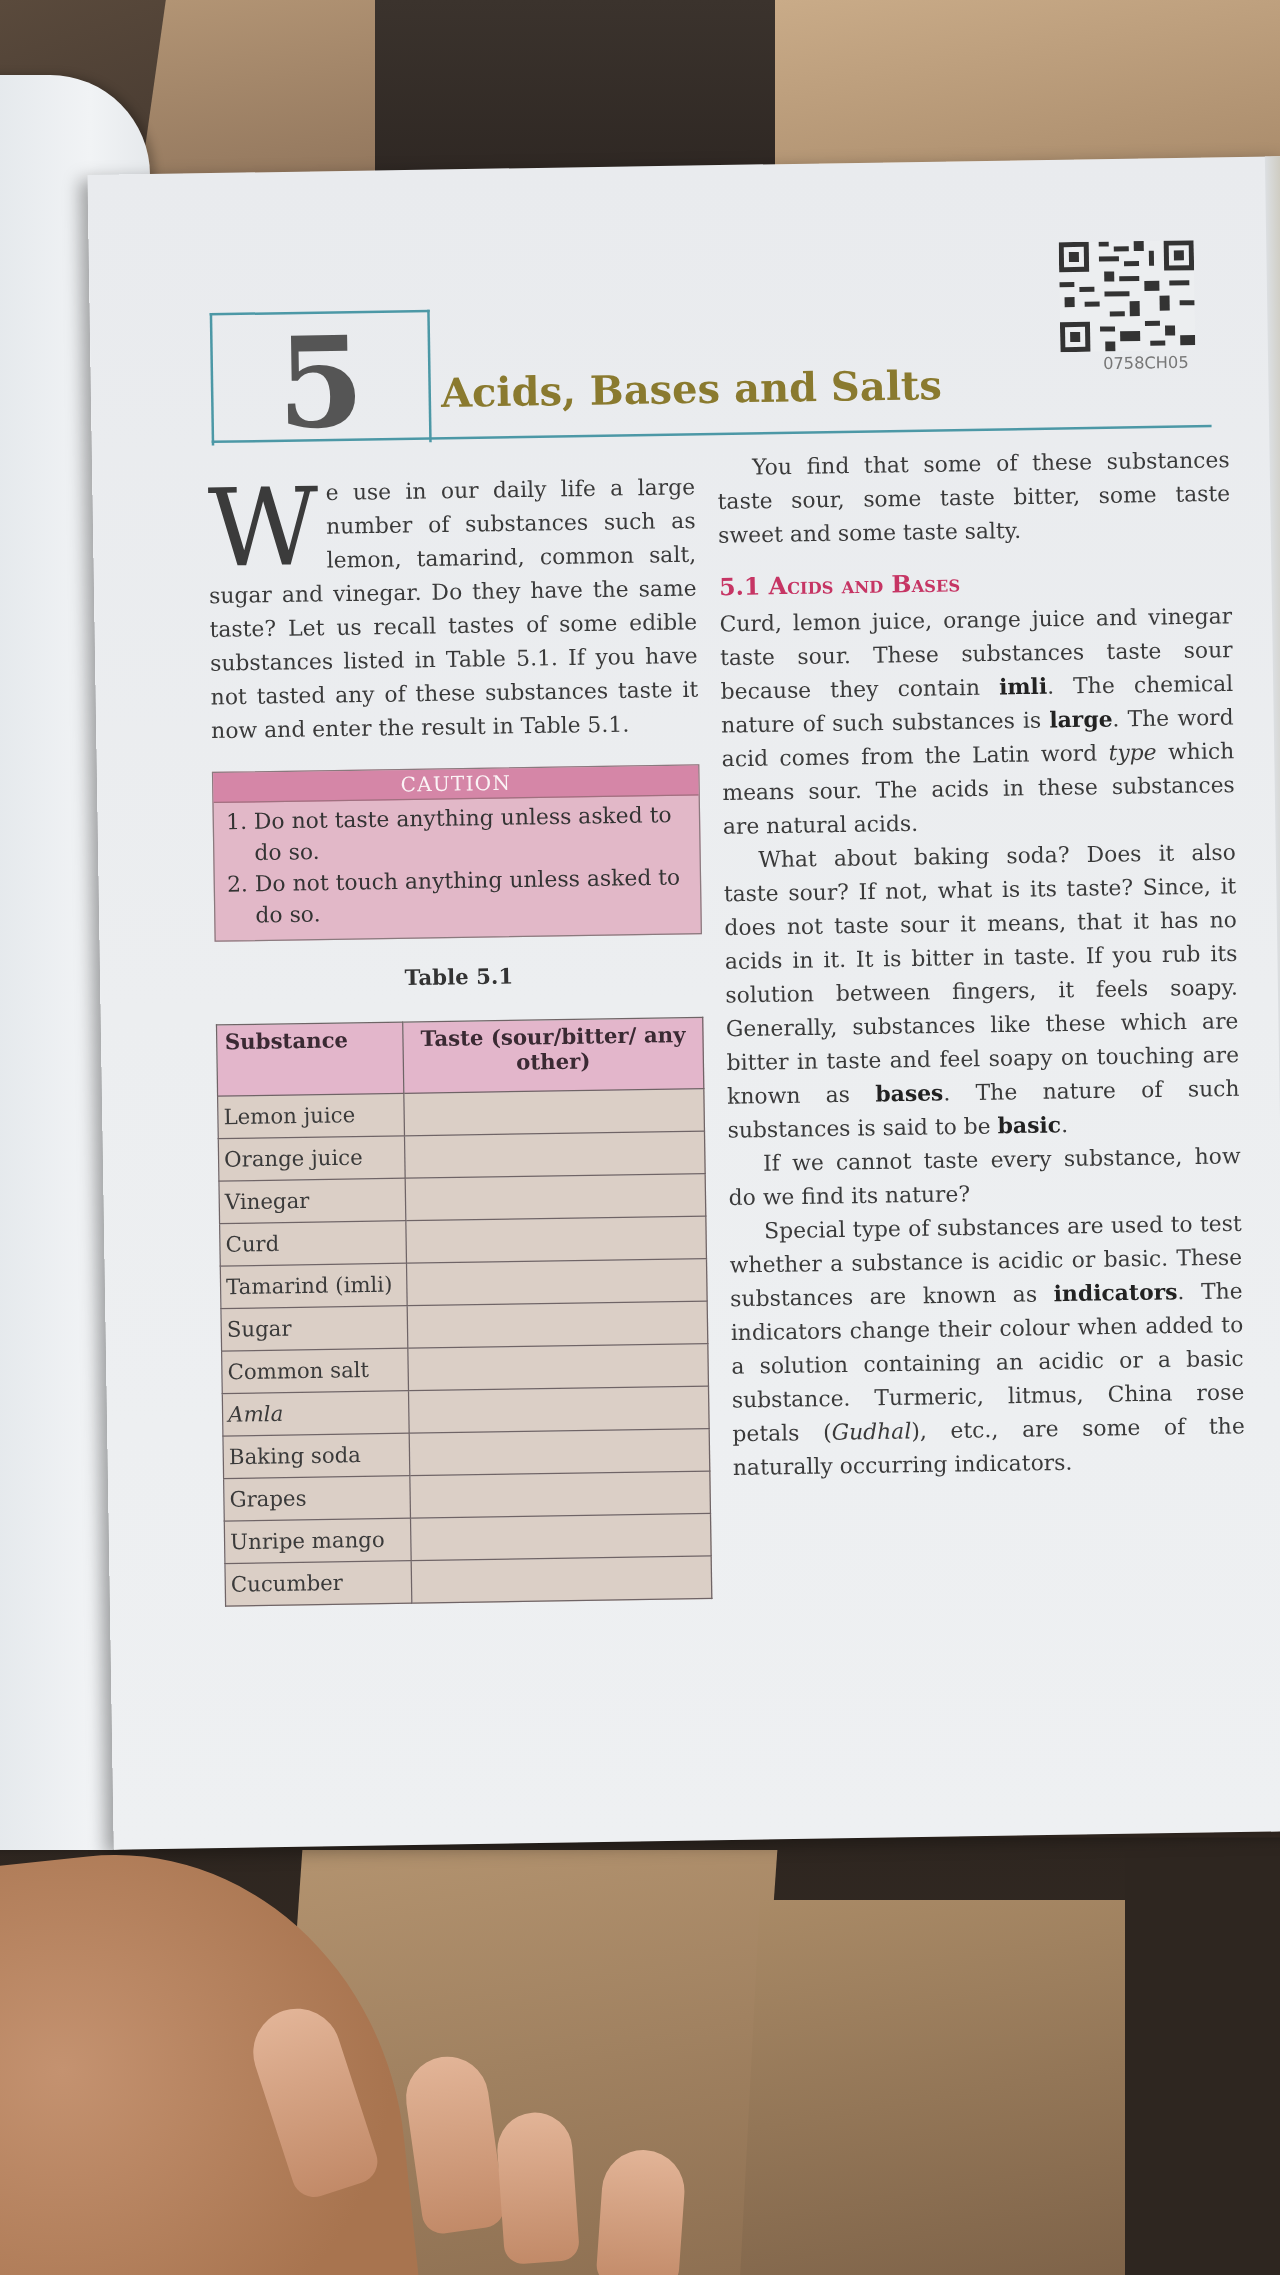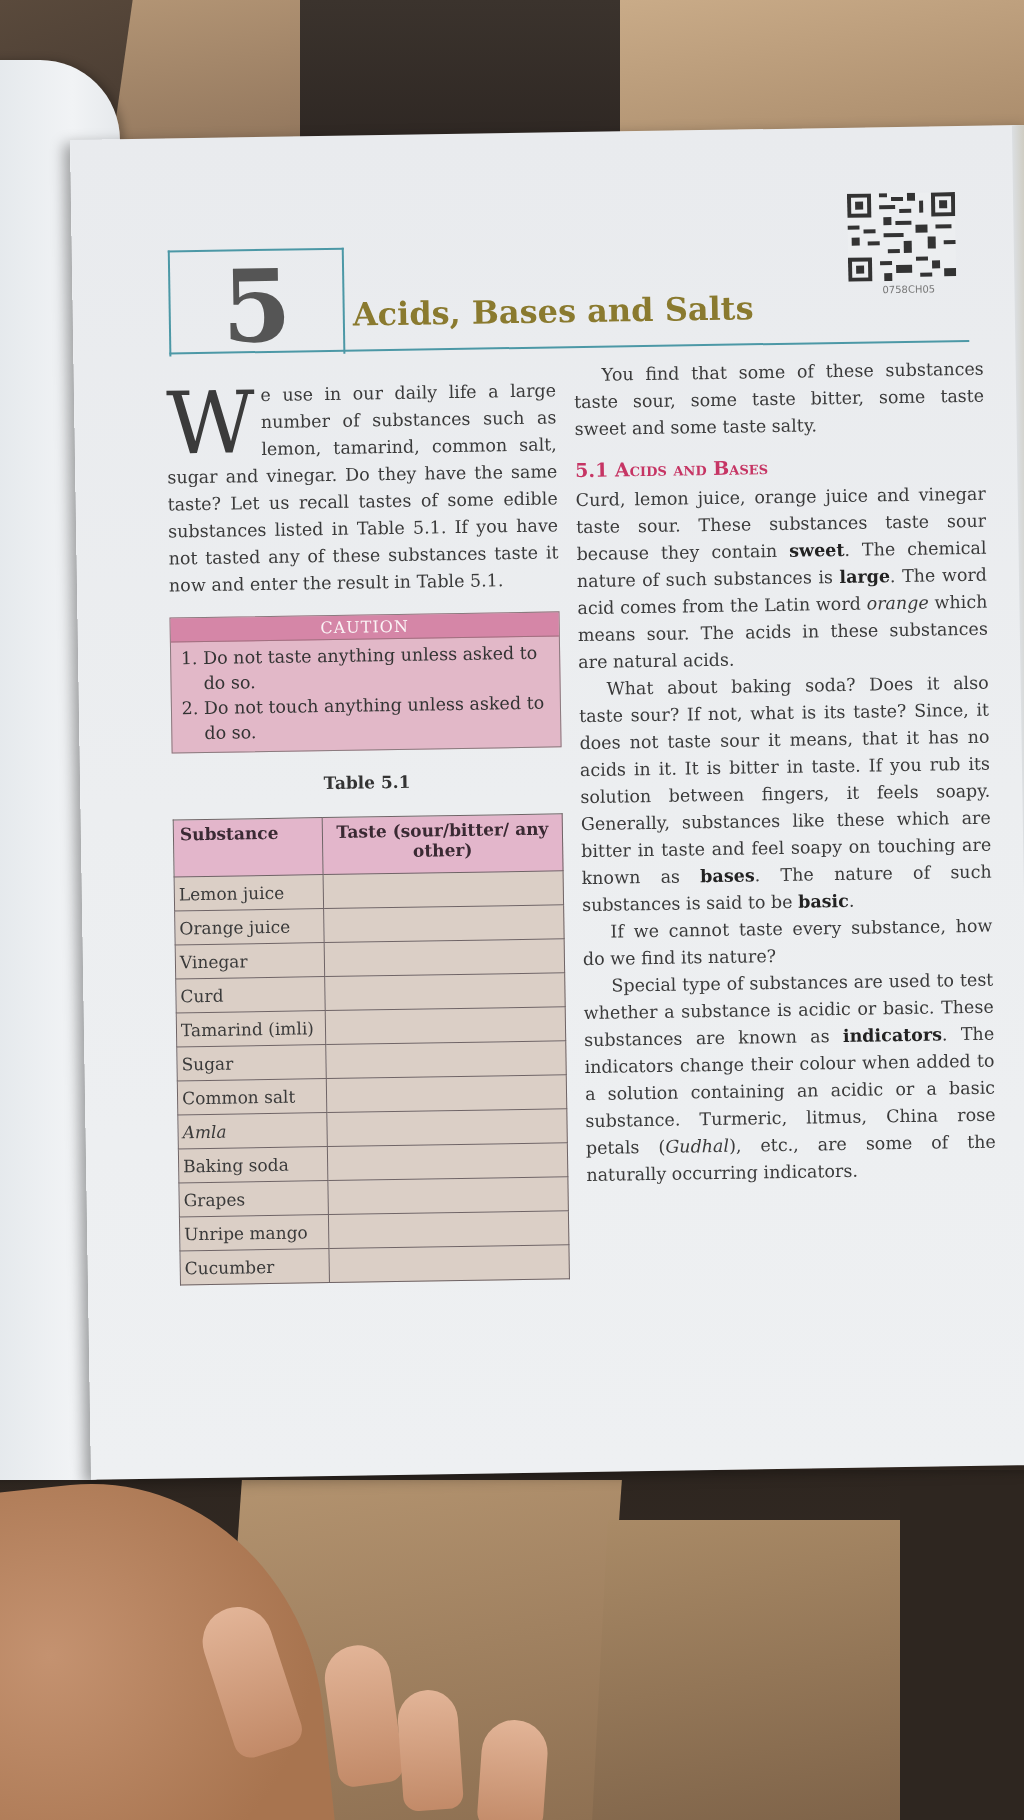--- a/index.html
+++ b/index.html
@@ -64,21 +64,21 @@
     position:absolute; left:96px; top:214px; width:800px; height:2px; background:#4c98a6;
   }
   .chapter-title {
     position:absolute; left:280px; top:160px;
     font-size:32px; font-weight:bold; color:#8a7a2f;
     font-family:"DejaVu Serif", serif;
   }
   .qr {
     position:absolute; left:776px; top:66px; width:108px; height:88px;
   }
-  .qr-code { font-size:10px; color:#777; position:absolute; left:810px; top:157px; font-family:"DejaVu Sans", sans-serif; }
+  .qr-code { font-size:13px; color:#777; position:absolute; left:810px; top:157px; font-family:"DejaVu Sans", sans-serif; }
 
   .col-left { position:absolute; left:92px; top:245px; width:390px; }
   .col-right { position:absolute; left:500px; top:230px; width:410px; }
 
   .para {
     font-size:17.5px; line-height:27px; color:#3a3a3a; text-align:justify; margin:0;
   }
   .indent { text-indent:28px; }
   .dropcap {
     float:left; font-size:86px; line-height:72px; margin:4px 6px 0 0; color:#3b3b3b;
@@ -258,21 +258,21 @@
           </tr>
       </tbody>
     </table>
   </div>
 
   <div class="col-right">
     <p class="para indent">You find that some of these substances taste sour, some taste bitter, some taste sweet and some taste salty.</p>
 
     <div class="section-head">5.1 Acids and Bases</div>
 
-    <p class="para"><span>Curd, lemon juice, orange juice and vinegar taste sour. These substances taste sour because they contain </span><b>sweet</b><span>. The chemical nature of such substances is </span><b>large</b><span>. The word acid comes from the Latin word </span><i>orange</i><span> which means sour. The acids in these substances are natural acids.</span></p>
+    <p class="para"><span>Curd, lemon juice, orange juice and vinegar taste sour. These substances taste sour because they contain </span><b>imli</b><span>. The chemical nature of such substances is </span><b>large</b><span>. The word acid comes from the Latin word </span><i>type</i><span> which means sour. The acids in these substances are natural acids.</span></p>
 
     <p class="para indent"><span>What about baking soda? Does it also taste sour? If not, what is its taste? Since, it does not taste sour it means, that it has no acids in it. It is bitter in taste. If you rub its solution between fingers, it feels soapy. Generally, substances like these which are bitter in taste and feel soapy on touching are known as </span><b>bases</b><span>. The nature of such substances is said to be </span><b>basic</b><span>.</span></p>
 
     <p class="para indent">If we cannot taste every substance, how do we find its nature?</p>
 
     <p class="para indent"><span>Special type of substances are used to test whether a substance is acidic or basic. These substances are known as </span><b>indicators</b><span>. The indicators change their colour when added to a solution containing an acidic or a basic substance. Turmeric, litmus, China rose petals (</span><i>Gudhal</i><span>), etc., are some of the naturally occurring indicators.</span></p>
   </div>
 </div>
 
 <div class="hand"></div>

